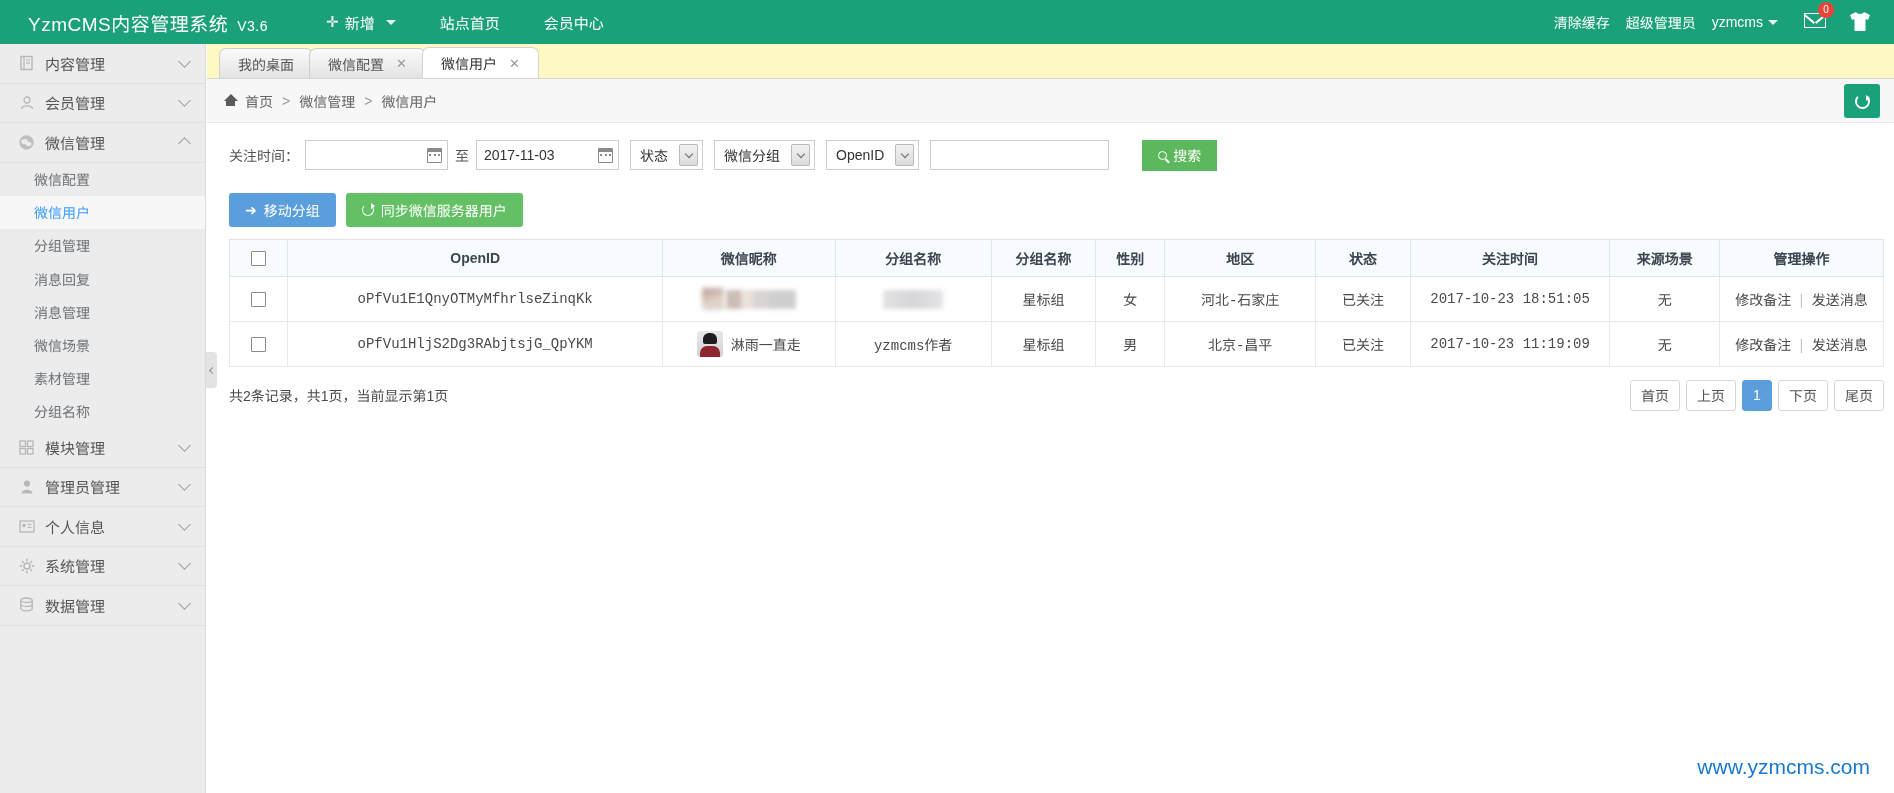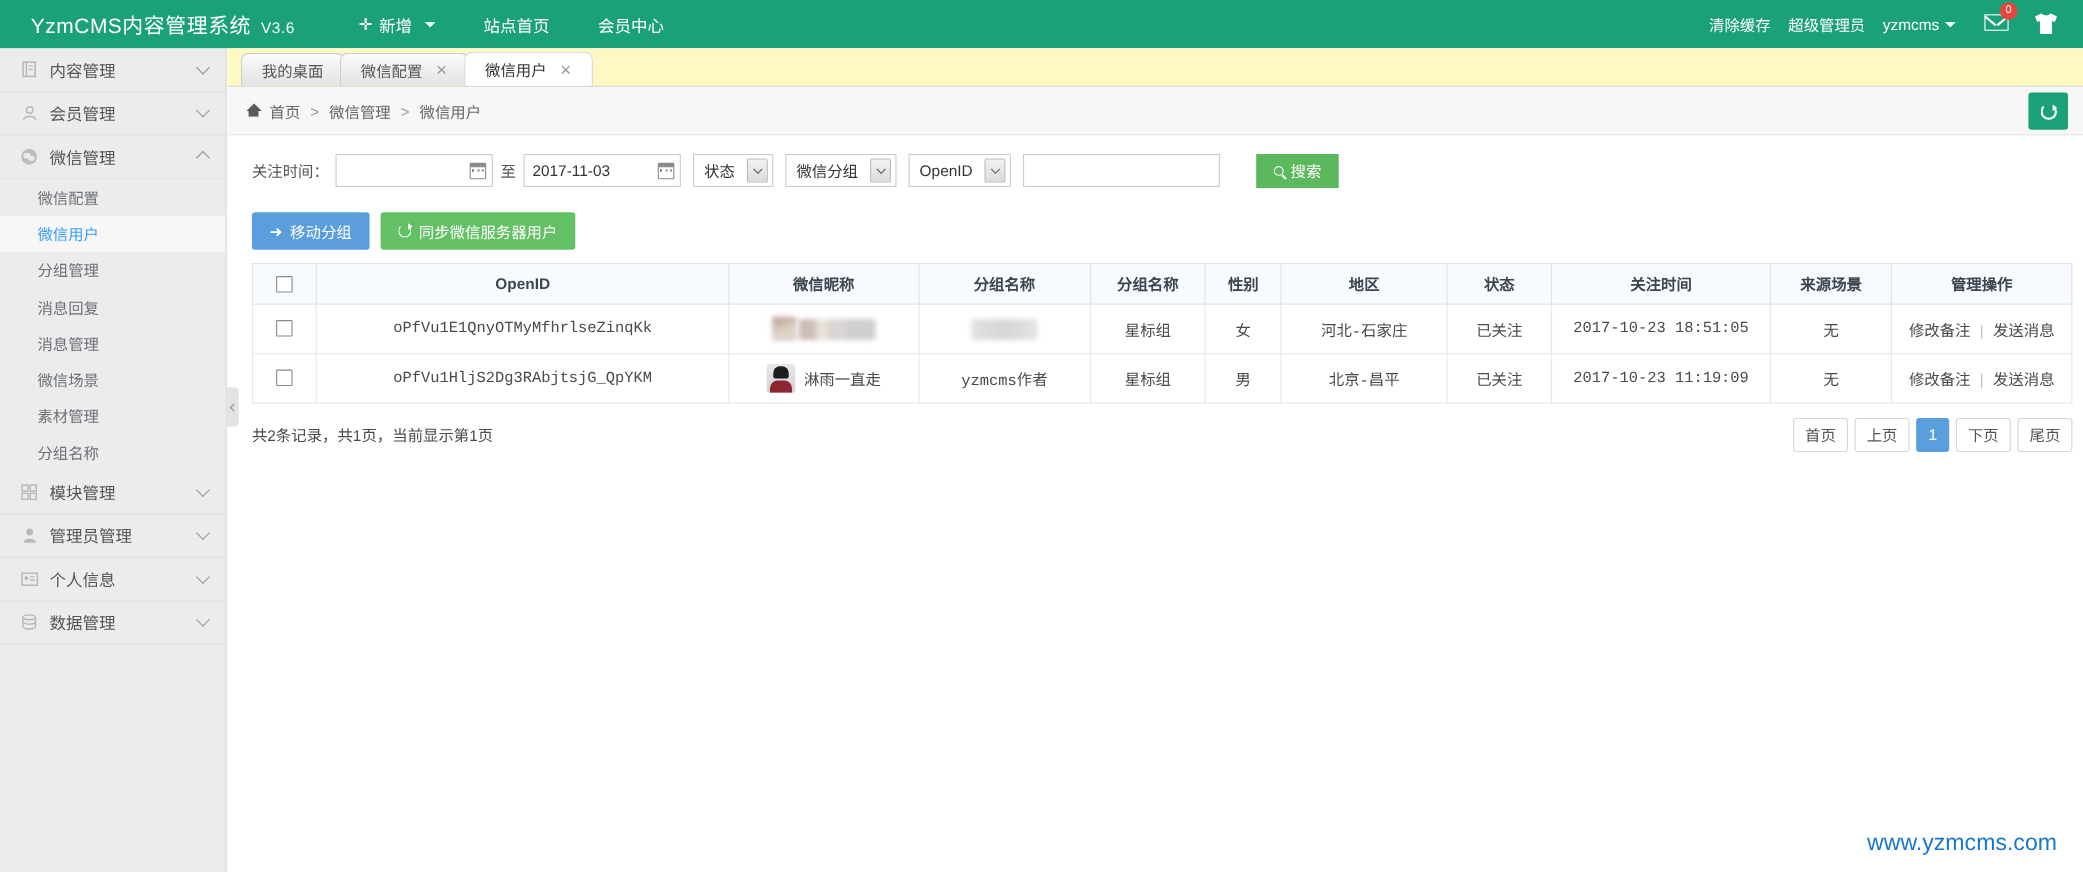--- a/index.html
+++ b/index.html
@@ -441,20 +441,39 @@
             <rect x="1" y="2" width="14" height="11" fill="none" stroke="#8c8c8c" stroke-width="1.3"></rect>
             <circle cx="5" cy="6.5" r="1.7" fill="#8c8c8c"></circle>
             <line x1="8.5" y1="5.5" x2="12.5" y2="5.5" stroke="#8c8c8c" stroke-width="1.2"></line>
             <line x1="8.5" y1="8.5" x2="12.5" y2="8.5" stroke="#8c8c8c" stroke-width="1.2"></line>
           </svg>
       </span>
       <span class="mg-label">个人信息</span>
       <span class="chev"></span>
     </div>
 
+    <div class="menu-group">
+      <span class="mg-icon">
+        <svg width="16" height="16" viewBox="0 0 16 16">
+            <circle cx="8" cy="8" r="3" fill="none" stroke="#8c8c8c" stroke-width="1.5"></circle>
+            <g stroke="#8c8c8c" stroke-width="1.6">
+              <line x1="8" y1="0.8" x2="8" y2="3"></line>
+              <line x1="8" y1="13" x2="8" y2="15.2"></line>
+              <line x1="0.8" y1="8" x2="3" y2="8"></line>
+              <line x1="13" y1="8" x2="15.2" y2="8"></line>
+              <line x1="3" y1="3" x2="4.6" y2="4.6"></line>
+              <line x1="11.4" y1="11.4" x2="13" y2="13"></line>
+              <line x1="13" y1="3" x2="11.4" y2="4.6"></line>
+              <line x1="4.6" y1="11.4" x2="3" y2="13"></line>
+            </g>
+          </svg>
+      </span>
+      <span class="mg-label">系统管理</span>
+      <span class="chev"></span>
+    </div>
 
     <div class="menu-group">
       <span class="mg-icon">
         <svg width="15" height="16" viewBox="0 0 15 16">
             <ellipse cx="7.5" cy="3.2" rx="5.7" ry="2.2" fill="none" stroke="#8c8c8c" stroke-width="1.3"></ellipse>
             <path d="M1.8 3.2 v4 a5.7 2.2 0 0 0 11.4 0 v-4" fill="none" stroke="#8c8c8c" stroke-width="1.3"></path>
             <path d="M1.8 7.6 v4 a5.7 2.2 0 0 0 11.4 0 v-4" fill="none" stroke="#8c8c8c" stroke-width="1.3"></path>
           </svg>
       </span>
       <span class="mg-label">数据管理</span>

